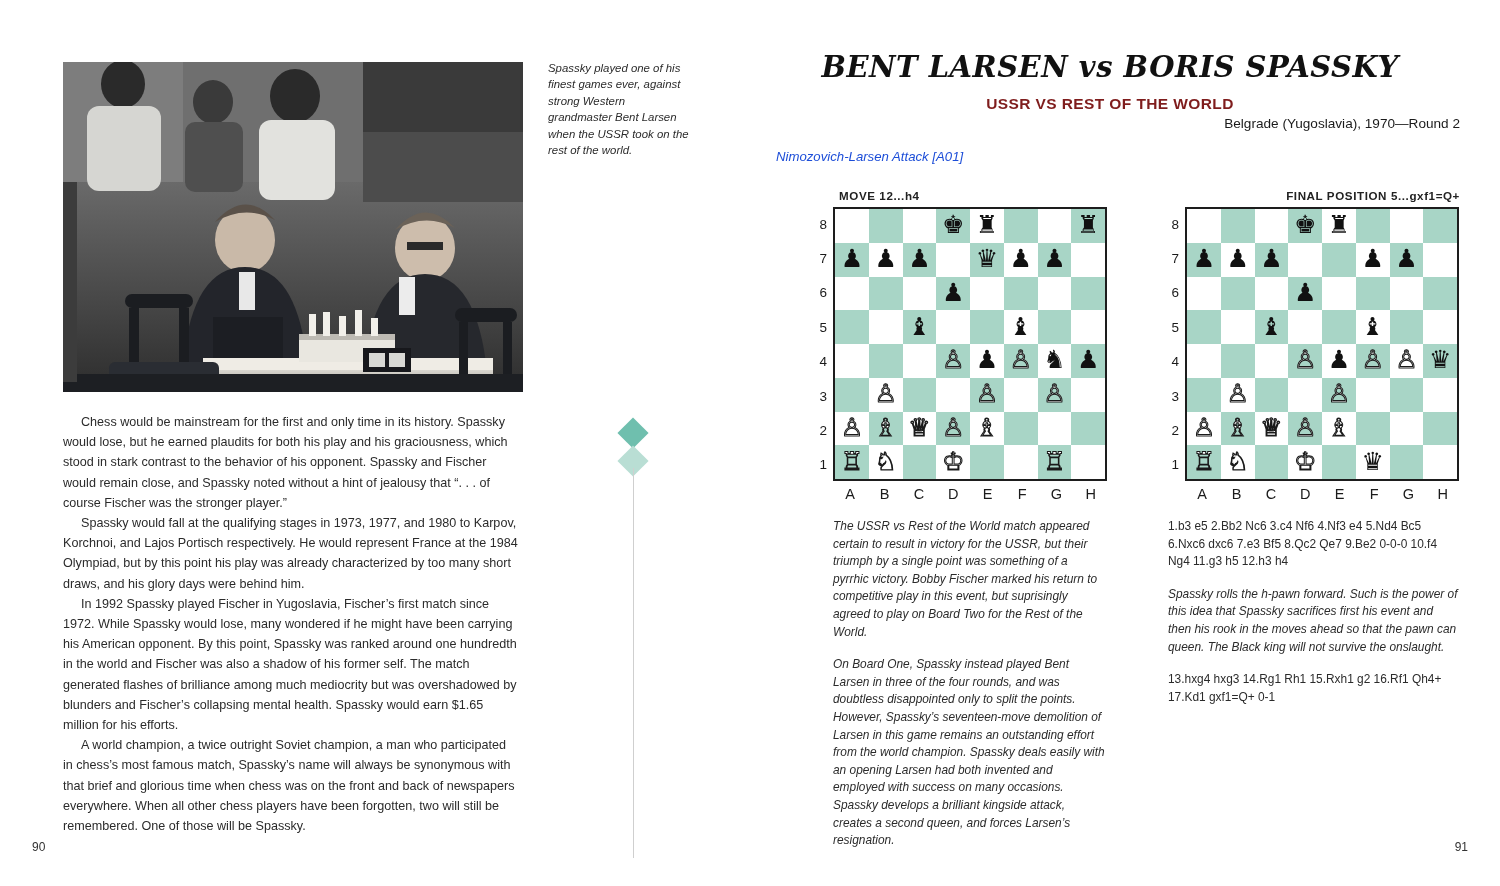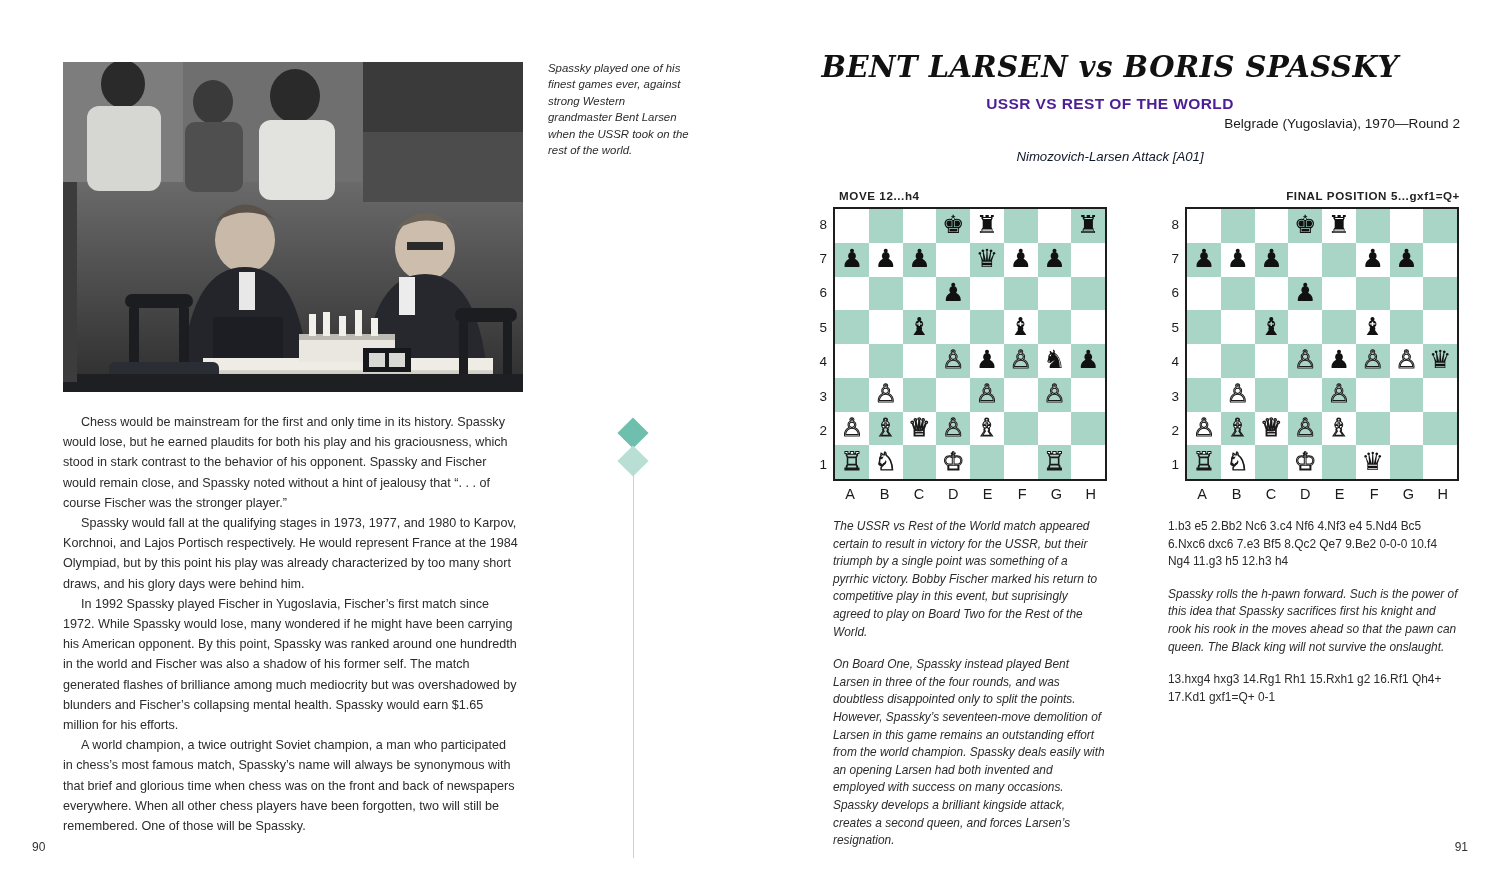--- a/index.html
+++ b/index.html
@@ -134,40 +134,39 @@
   }
   .event {
     position: absolute;
     left: 0;
     top: 95px;
     width: 700px;
     text-align: center;
     font-size: 15.5px;
     font-weight: bold;
     letter-spacing: 0.4px;
-    color: #4c1d95;
+    color: #7f1d1d;
   }
   .event-sub {
     position: absolute;
     left: 0;
     top: 116px;
     width: 700px;
     text-align: right;
     font-size: 13.6px;
     color: #1b1b1b;
   }
   .opening {
     position: absolute;
-    left: 0;
+    left: 16px;
     top: 149px;
     width: 700px;
-    text-align: center;
     font-size: 13.2px;
     font-style: italic;
-    color: #0f172a;
+    color: #1d4ed8;
   }
 
   .board-label {
     position: absolute;
     font-size: 11.6px;
     font-weight: bold;
     letter-spacing: 0.6px;
     color: #222;
   }
   .board-label.left-lbl { left: 79px; top: 189px; }
@@ -664,19 +663,19 @@
         </div>
     </div>
 
     <div class="col-text left-col">
       <p>The USSR vs Rest of the World match appeared certain to result in victory for the USSR, but their triumph by a single point was something of a pyrrhic victory. Bobby Fischer marked his return to competitive play in this event, but suprisingly agreed to play on Board Two for the Rest of the World.</p>
       <p>On Board One, Spassky instead played Bent Larsen in three of the four rounds, and was doubtless disappointed only to split the points. However, Spassky’s seventeen-move demolition of Larsen in this game remains an outstanding effort from the world champion. Spassky deals easily with an opening Larsen had both invented and employed with success on many occasions. Spassky develops a brilliant kingside attack, creates a second queen, and forces Larsen’s resignation.</p>
     </div>
 
     <div class="col-text right-col">
       <p>1.b3 e5 2.Bb2 Nc6 3.c4 Nf6 4.Nf3 e4 5.Nd4 Bc5 6.Nxc6 dxc6 7.e3 Bf5 8.Qc2 Qe7 9.Be2 0-0-0 10.f4 Ng4 11.g3 h5 12.h3 h4</p>
-      <p class="ital">Spassky rolls the h-pawn forward. Such is the power of this idea that Spassky sacrifices first his knight and rook his rook in the moves ahead so that the pawn can queen. The Black king will not survive the onslaught.</p>
+      <p class="ital">Spassky rolls the h-pawn forward. Such is the power of this idea that Spassky sacrifices first his event and then his rook in the moves ahead so that the pawn can queen. The Black king will not survive the onslaught.</p>
       <p>13.hxg4 hxg3 14.Rg1 Rh1 15.Rxh1 g2 16.Rf1 Qh4+ 17.Kd1 gxf1=Q+ 0-1</p>
     </div>
 
     <div class="folio-right">91</div>
   </div>
 </div>
 
 </body></html>

